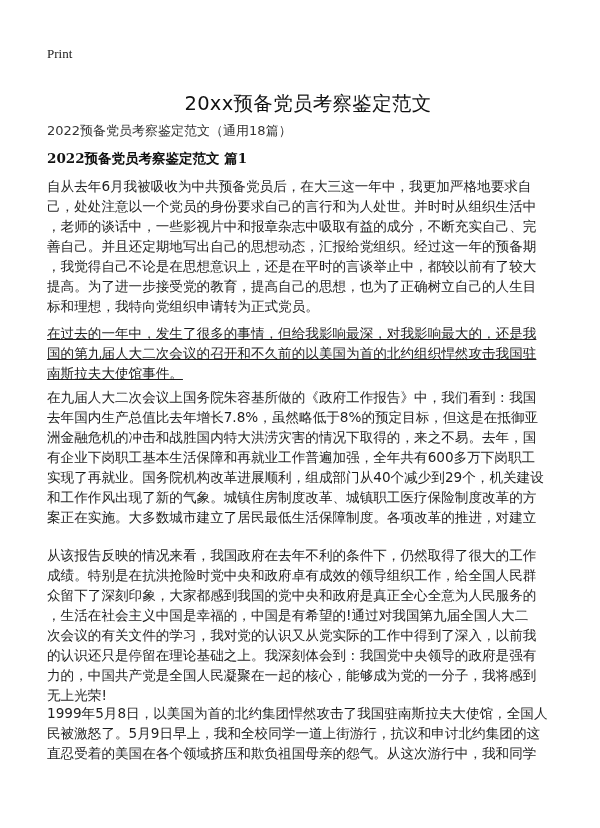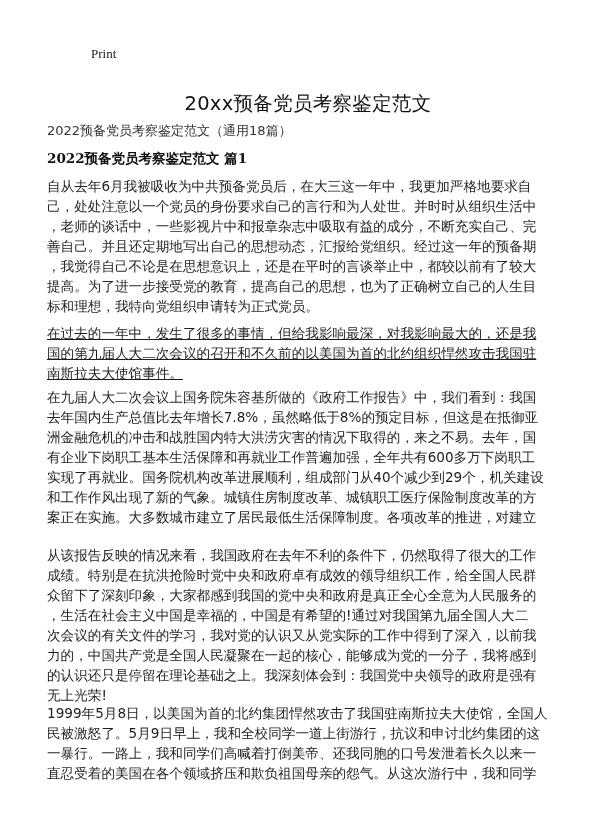--- a/index.html
+++ b/index.html
@@ -1,19 +1,19 @@
 <!DOCTYPE html>
 <html><head>
 <meta charset="utf-8">
 <style>
   html, body { margin: 0; padding: 0; background: #ffffff; }
   body { width: 600px; height: 828px; position: relative; overflow: hidden;
          font-family: "DejaVu Sans", "Liberation Sans", sans-serif; color: #1a1a1a; }
   .print { position: absolute; left: 47px; top: 46px; font-family: "Liberation Serif", "DejaVu Serif", serif;
-           font-size: 13px; color: #222; margin-left: 44px; }
+           font-size: 13px; color: #222; }
   .title { position: absolute; left: 0; width: 600px; top: 82px; text-align: center;
            font-size: 19.5px; color: #111; letter-spacing: 0.3px; }
   .subtitle { position: absolute; left: 47px; top: 122px; font-size: 13px; color: #333; }
   .heading { position: absolute; left: 47px; top: 150px; font-size: 13.5px; font-weight: bold;
              font-family: "DejaVu Serif", "Liberation Serif", serif; color: #111; }
   .para { position: absolute; left: 47px; width: 520px; font-size: 13.6px; line-height: 20px; color: #1e1e1e; }
   .para .ln { display: block; white-space: nowrap; }
 </style>
 </head>
 <body>
@@ -48,23 +48,22 @@
   <span class="ln">和工作作风出现了新的气象。城镇住房制度改革、城镇职工医疗保险制度改革的方</span>
   <span class="ln">案正在实施。大多数城市建立了居民最低生活保障制度。各项改革的推进，对建立</span>
 </div>
 
 <div class="para" style="top:545px;">
   <span class="ln">从该报告反映的情况来看，我国政府在去年不利的条件下，仍然取得了很大的工作</span>
   <span class="ln">成绩。特别是在抗洪抢险时党中央和政府卓有成效的领导组织工作，给全国人民群</span>
   <span class="ln">众留下了深刻印象，大家都感到我国的党中央和政府是真正全心全意为人民服务的</span>
   <span class="ln">，生活在社会主义中国是幸福的，中国是有希望的!通过对我国第九届全国人大二</span>
   <span class="ln">次会议的有关文件的学习，我对党的认识又从党实际的工作中得到了深入，以前我</span>
+  <span class="ln">的认识还只是停留在理论基础之上。我深刻体会到：我国党中央领导的政府是强有</span>
   <span class="ln">力的，中国共产党是全国人民凝聚在一起的核心，能够成为党的一分子，我将感到</span>
-  <span class="ln">的认识还只是停留在理论基础之上。我深刻体会到：我国党中央领导的政府是强有</span>
   <span class="ln">无上光荣!</span>
 </div>
 
 <div class="para" style="top:703px;">
   <span class="ln">1999年5月8日，以美国为首的北约集团悍然攻击了我国驻南斯拉夫大使馆，全国人</span>
   <span class="ln">民被激怒了。5月9日早上，我和全校同学一道上街游行，抗议和申讨北约集团的这</span>
-  <span class="ln">一暴行。一路上，我和同学们高喊着打倒美帝、还我同胞的口号发泄着长久以来一</span>
   <span class="ln">直忍受着的美国在各个领域挤压和欺负祖国母亲的怨气。从这次游行中，我和同学</span>
 </div>
 
 </body></html>

